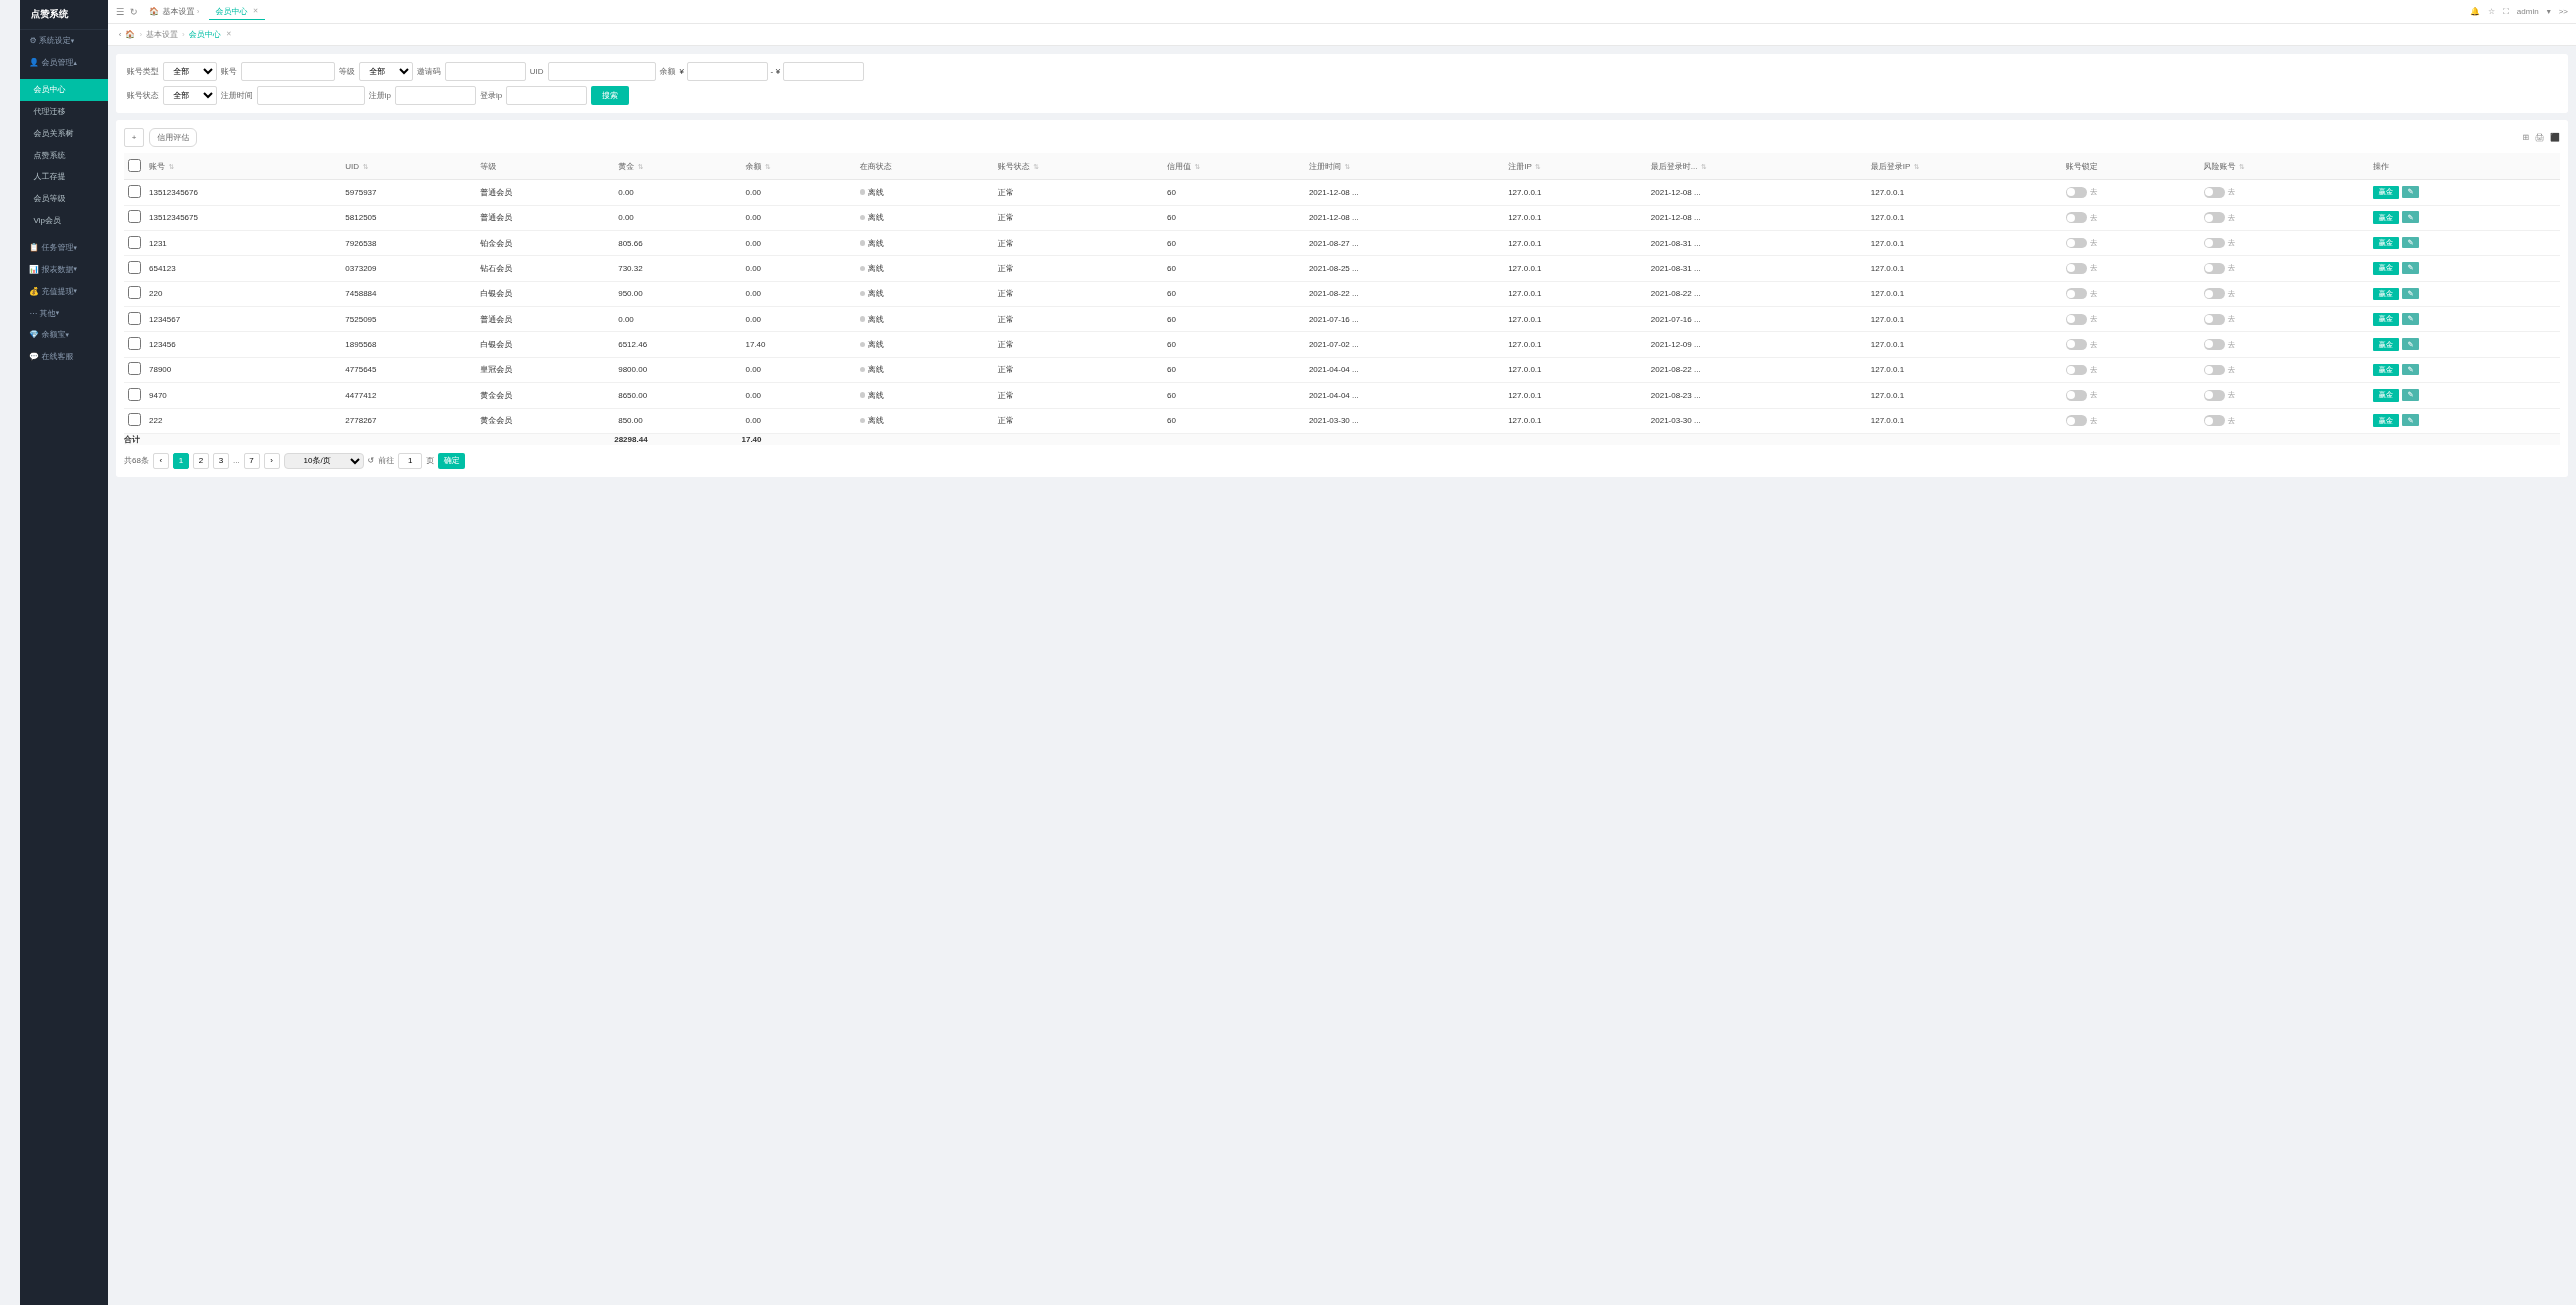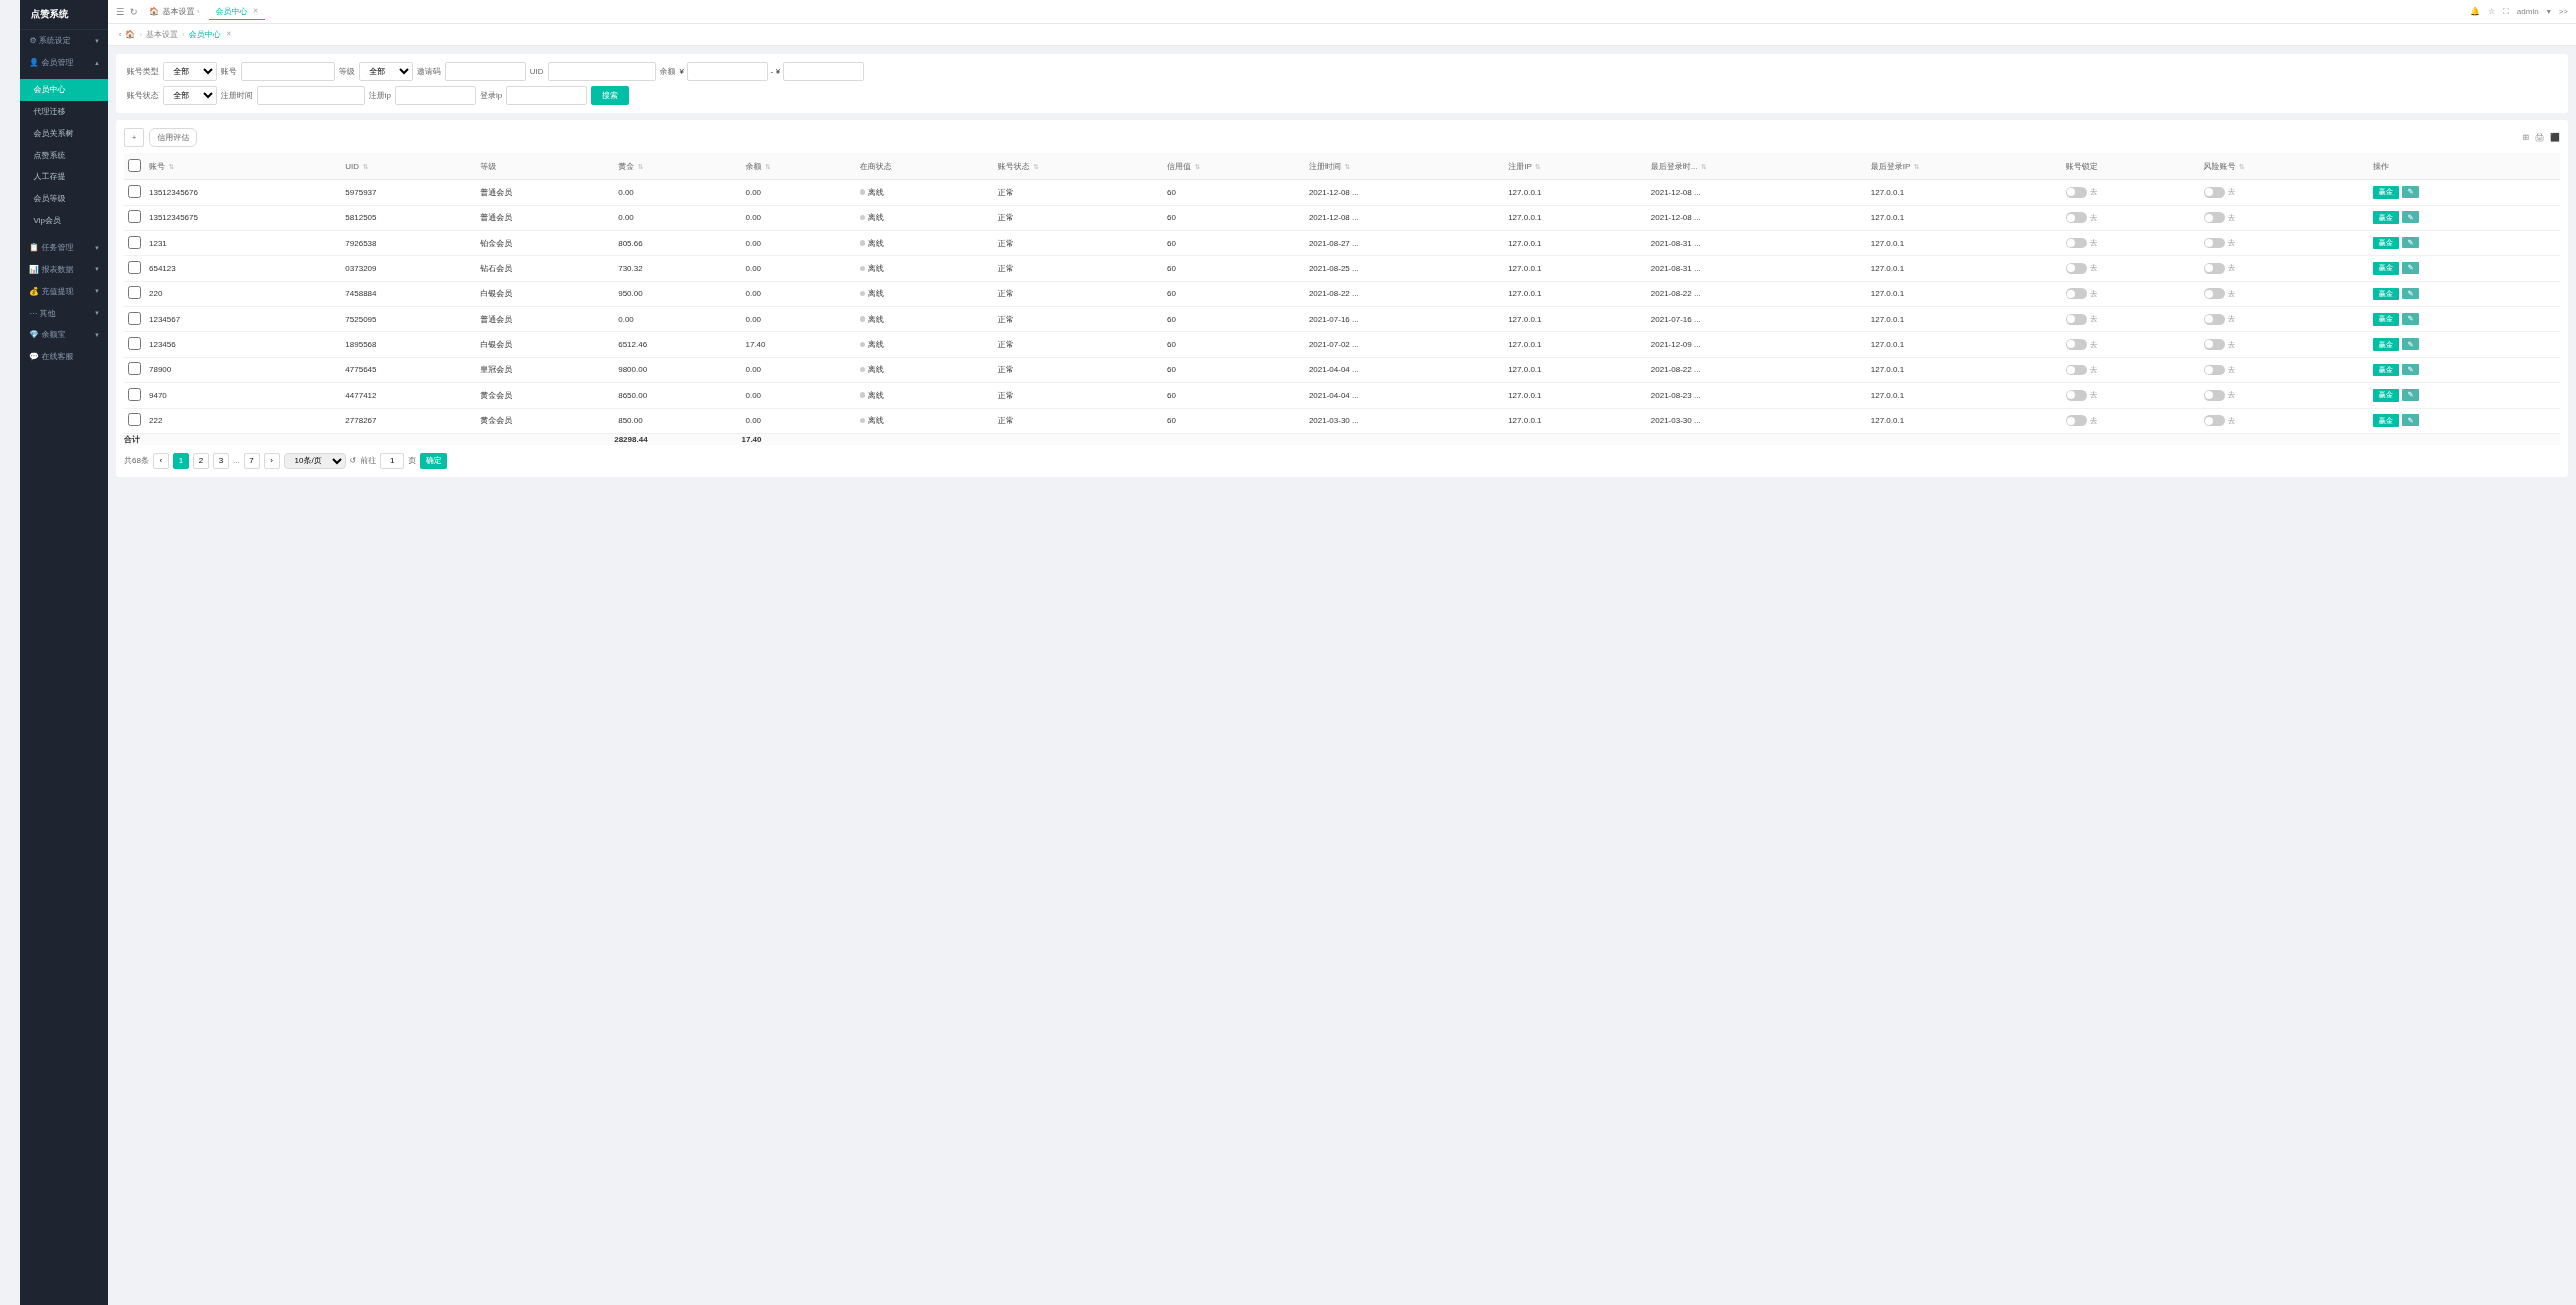--- a/index.html
+++ b/index.html
@@ -22,21 +22,20 @@
       color: #fff;
       border-bottom: 0.7px solid #2a3340;
       font-weight: bold;
     }
     .sidebar-section {
       padding: 5.4px 0;
     }
     .sidebar-group-header {
       display: flex;
       align-items: center;
-      justify-content: space-between;
       padding: 5.4px 9.4px;
       font-size: 8px;
       color: #8a9bb0;
       cursor: pointer;
     }
     .sidebar-item {
       display: flex;
       align-items: center;
       padding: 5.4px 9.4px 5.4px 13.5px;
       font-size: 8px;
@@ -342,21 +341,21 @@
       border: 0.7px solid #d9d9d9;
       border-radius: 2px;
       text-align: center;
       font-size: 8px;
     }
     .page-size-select {
       height: 16px;
       border: 0.7px solid #d9d9d9;
       border-radius: 4px;
       font-size: 8px;
-      padding: 0 6px;
+      padding: 0 15px;
     }
     .btn-confirm {
       height: 16px;
       padding: 0 5.4px;
       background: #00bfa5;
       color: #fff;
       border: none;
       border-radius: 2px;
       font-size: 8px;
       cursor: pointer;

